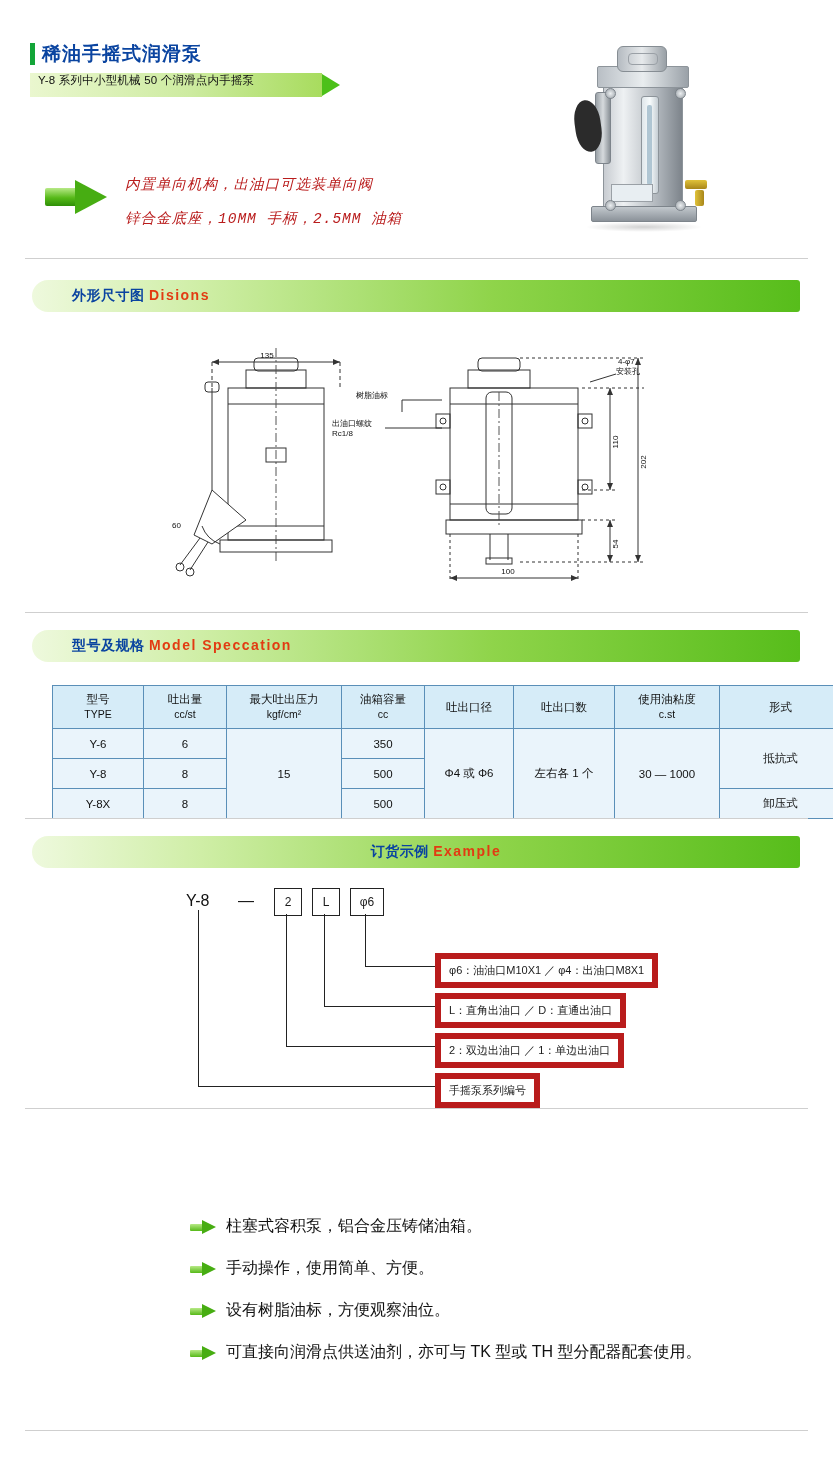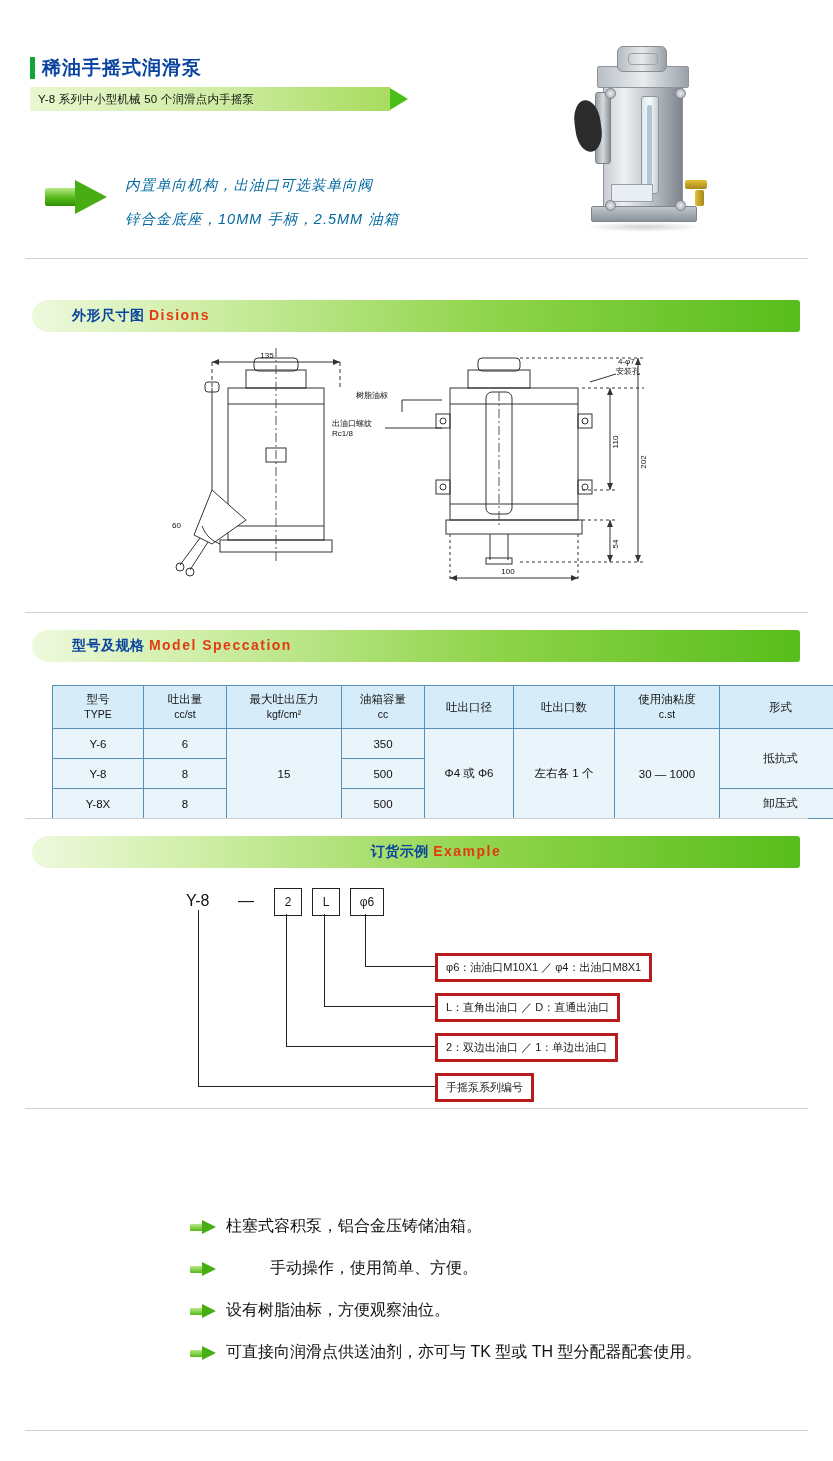--- a/index.html
+++ b/index.html
@@ -7,42 +7,42 @@
     width:833px;height:1461px;
     background:#ffffff;
     font-family:"Liberation Sans","DejaVu Sans",sans-serif;
     color:#1a1a1a;
     position:relative;
     overflow:hidden;
   }
   .page{position:relative;width:833px;height:1461px;}
 
   
-  .header{position:absolute;left:30px;top:55px;width:500px;}
+  .header{position:absolute;left:30px;top:41px;width:500px;}
   .title-row{display:flex;align-items:center;}
   .title-bar{width:5px;height:22px;background:#13a538;margin-right:7px;}
   .main-title{font-size:19px;font-weight:bold;color:#0a44a0;letter-spacing:1px;}
   .subtitle-band{
-    margin-top:6px;width:360px;height:24px;
+    margin-top:6px;width:292px;height:24px;
     background:linear-gradient(to right,#eaf7cf 0%,#cdeba0 55%,#a8dc5e 100%);
-    display:flex;align-items:center;position:relative;
+    display:flex;position:relative;
   }
   .subtitle-band .sub-text{font-size:11.5px;color:#111;padding-left:8px;letter-spacing:.2px;}
   .band-arrow{
     position:absolute;right:-18px;top:1px;width:0;height:0;
     border-top:11px solid transparent;border-bottom:11px solid transparent;
     border-left:18px solid #4cc019;
   }
 
   
   .big-arrow{position:absolute;left:45px;top:180px;width:62px;height:34px;}
   .big-arrow .shaft{position:absolute;left:0;top:8px;width:34px;height:18px;background:linear-gradient(to bottom,#b7e986,#56b918 55%,#2f8f07);border-radius:2px;}
   .big-arrow .head{position:absolute;left:30px;top:0;width:0;height:0;border-top:17px solid transparent;border-bottom:17px solid transparent;border-left:32px solid #47ad12;}
 
-  .intro{position:absolute;left:125px;top:168px;width:420px;font-size:14.5px;color:#0369a1;line-height:34px;font-family:Liberation Sans, sans-serif;font-style:italic;letter-spacing:1px;}
+  .intro{position:absolute;left:125px;top:168px;width:420px;font-size:14.5px;color:#b91c1c;line-height:34px;font-family:Liberation Mono, monospace;font-style:italic;letter-spacing:1px;}
 
   
   .photo{position:absolute;left:545px;top:40px;width:215px;height:215px;}
   .ph-body{position:absolute;left:58px;top:42px;width:78px;height:128px;background:linear-gradient(to right,#c8ccd1 0%,#eef1f3 25%,#aeb4ba 70%,#7d848b 100%);border:1px solid #8d949a;border-radius:3px;}
   .ph-top{position:absolute;left:52px;top:26px;width:90px;height:20px;background:linear-gradient(to right,#b9bfc5,#e9edef,#9aa1a8);border:1px solid #8d949a;border-radius:2px;}
   .ph-cap{position:absolute;left:72px;top:6px;width:48px;height:24px;background:linear-gradient(to right,#b5bbc1,#e7eaec,#99a0a6);border:1px solid #868d93;border-radius:6px;}
   .ph-cap:after{content:"";position:absolute;left:10px;top:6px;width:28px;height:10px;border:1px solid #9aa0a6;border-radius:4px;}
   .ph-window{position:absolute;left:96px;top:56px;width:16px;height:96px;background:linear-gradient(to right,#dfe6ea,#f7fbfc,#c6ced4);border:1px solid #8d949a;border-radius:3px;}
   .ph-window:after{content:"";position:absolute;left:5px;top:8px;width:5px;height:80px;background:#9fb9c9;border-radius:2px;opacity:.8;}
   .ph-handle{position:absolute;left:30px;top:60px;width:26px;height:52px;background:#2b2b2b;border-radius:13px/22px;transform:rotate(-8deg);}
@@ -76,21 +76,21 @@
   .spec{position:absolute;left:52px;top:685px;width:790px;border-collapse:collapse;font-size:11.5px;color:#111;}
   .spec td,.spec th{border:1px solid #5a8fb8;text-align:center;vertical-align:middle;padding:4px 2px;background:#eaf4fb;font-weight:normal;}
   .spec thead td{background:#d6ecf8;height:34px;line-height:15px;}
   .spec tbody td{height:21px;}
   .spec .hdr-sub{font-size:10.5px;}
 
   
   .order{position:absolute;left:160px;top:880px;width:520px;height:225px;}
   .obox{position:absolute;border:1px solid #222;background:#fff;display:flex;align-items:center;justify-content:center;font-size:12px;}
   .oline{position:absolute;background:#222;}
-  .odesc{position:absolute;border:3px solid #b91c1c;background:#fff;font-size:11px;padding:4px 8px;white-space:nowrap;}
+  .odesc{position:absolute;border:6px solid #b91c1c;background:#fff;font-size:11px;padding:4px 8px;white-space:nowrap;}
   .ocode{position:absolute;font-size:15px;color:#111;}
 
   
   .feat{position:absolute;left:190px;width:560px;font-size:16px;color:#111;display:flex;align-items:center;}
   .feat .arw{position:relative;width:26px;height:14px;margin-right:10px;flex:0 0 26px;}
   .feat .arw .s{position:absolute;left:0;top:4px;width:14px;height:7px;background:linear-gradient(to bottom,#b7e986,#56b918);border-radius:1px;}
   .feat .arw .h{position:absolute;left:12px;top:0;width:0;height:0;border-top:7px solid transparent;border-bottom:7px solid transparent;border-left:14px solid #47ad12;}
 </style>
 </head>
 <body>
@@ -131,21 +131,21 @@
     <div class="ph-nozzle2"></div>
     <div class="ph-base"></div>
     <div class="ph-bolt" style="left:60px;top:48px;"></div>
     <div class="ph-bolt" style="left:130px;top:48px;"></div>
     <div class="ph-bolt" style="left:60px;top:160px;"></div>
     <div class="ph-bolt" style="left:130px;top:160px;"></div>
   </div>
 
   <div class="hr" style="top:258px;"></div>
 
-  <div class="sec" style="top:280px;margin-top:20px;">
+  <div class="sec" style="top:280px;">
     <div class="lbl"><span>外形尺寸图 </span><em>Disions</em></div>
   </div>
 
   <div class="draw">
     <svg width="540" height="265" viewBox="0 0 540 265">
       <g stroke="#333" fill="none" stroke-width="1">
 
         <line x1="62" y1="32" x2="190" y2="32"></line>
         <path d="M62,32 l7,-3 v6 z" fill="#333" stroke="none"></path>
         <path d="M190,32 l-7,-3 v6 z" fill="#333" stroke="none"></path>
@@ -319,21 +319,21 @@
   <div class="hr" style="top:1108px;"></div>
 
 
   <div class="feat" style="top:1216px;">
     <span class="arw">
         <span class="s"></span>
         <span class="h"></span>
       </span>
     <span>柱塞式容积泵，铝合金压铸储油箱。</span>
   </div>
-  <div class="feat" style="top:1258px;gap:44px;">
+  <div class="feat" style="top:1258px;">
     <span class="arw">
         <span class="s"></span>
         <span class="h"></span>
       </span>
     <span>手动操作，使用简单、方便。</span>
   </div>
   <div class="feat" style="top:1300px;">
     <span class="arw">
         <span class="s"></span>
         <span class="h"></span>

